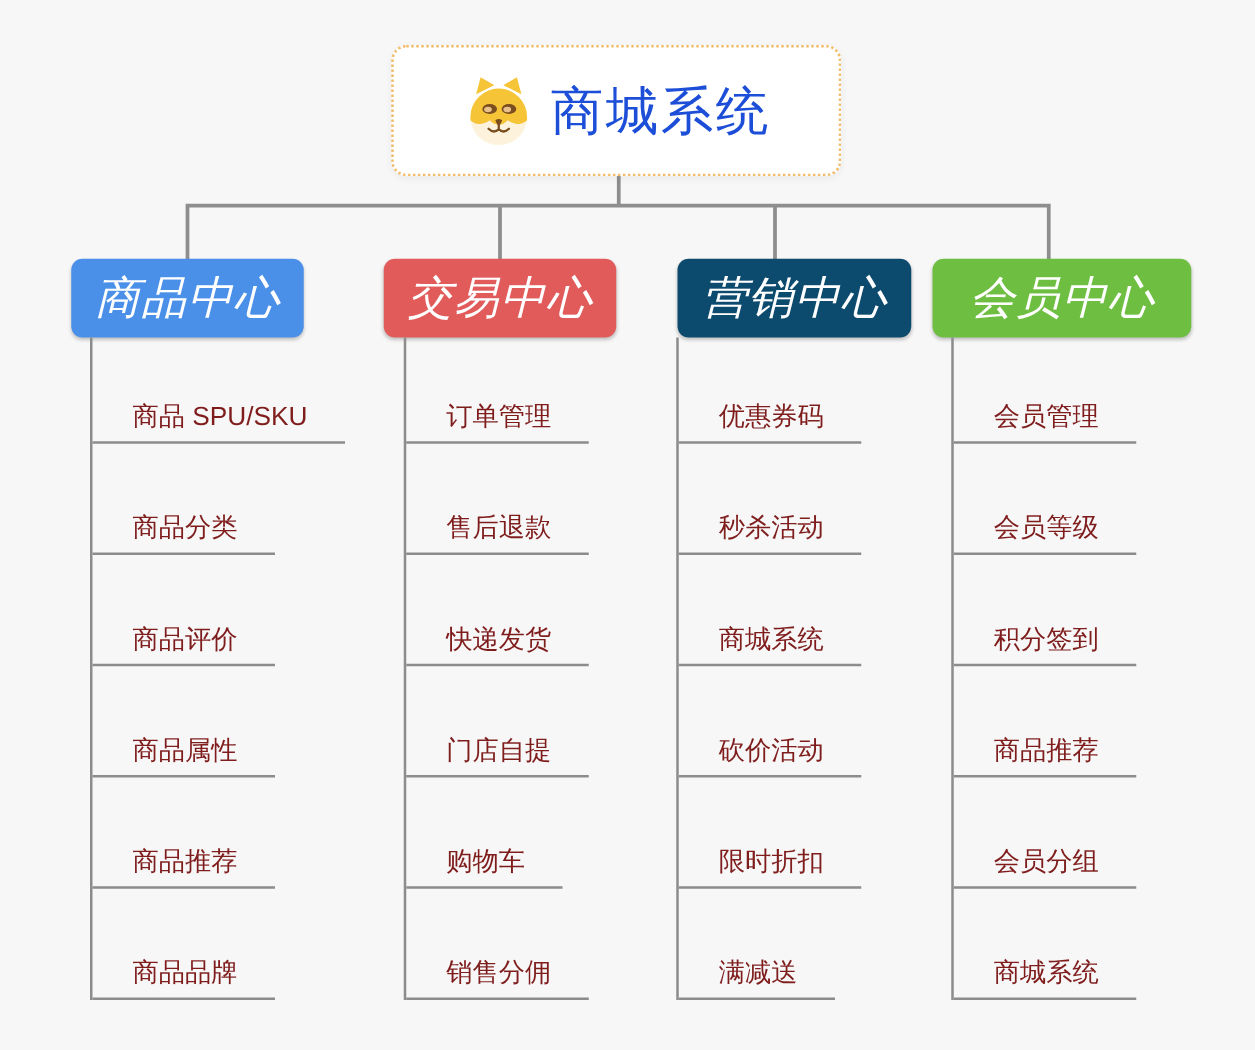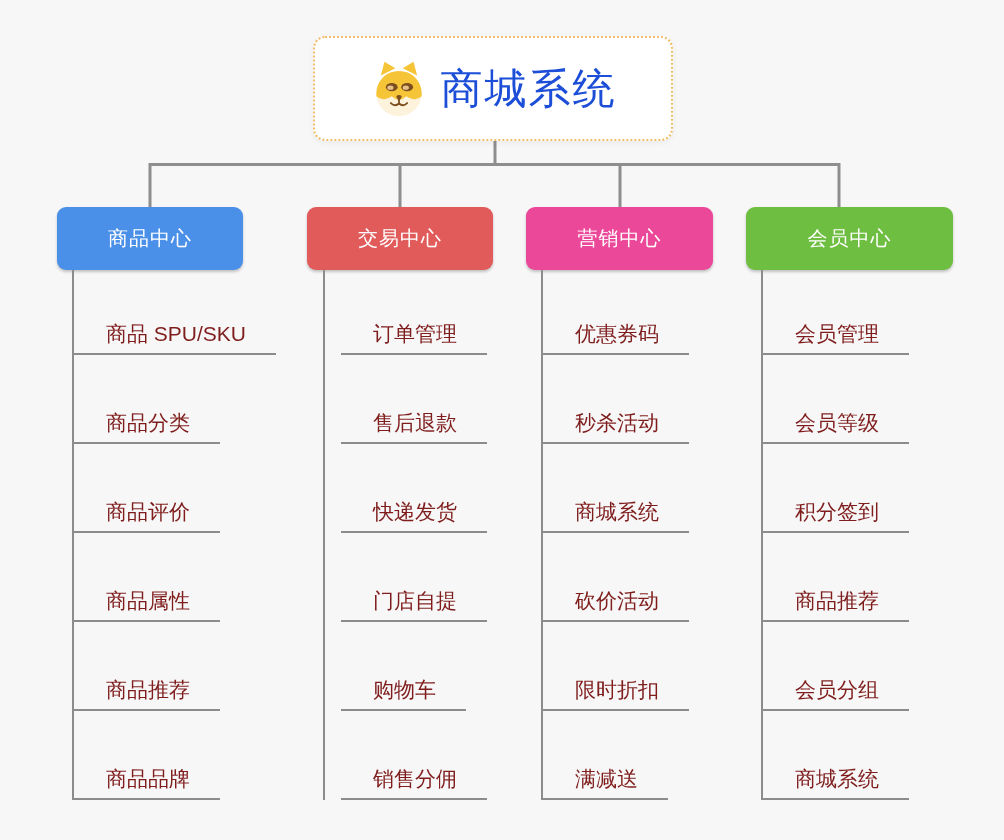--- a/index.html
+++ b/index.html
@@ -50,40 +50,41 @@
     height: 63px;
     box-sizing: border-box;
     border-radius: 9px;
     display: flex;
     align-items: center;
     justify-content: center;
     box-shadow: 0 2px 3px rgba(0,0,0,0.22);
   }
   .branch span {
     color: #ffffff;
-    font-size: 20px;
+    font-size: 36px;
     font-weight: 500;
     letter-spacing: 1px;
     white-space: nowrap;
+    font-style: italic;
   }
   .b0 { left: 57px;  width: 186px; }
   .b1 { left: 307px; width: 186px; }
   .b2 { left: 526px; width: 187px; }
   .b3 { left: 746px; width: 207px; }
   
   .col {
     position: absolute;
     top: 270px;
     display: flex;
     flex-direction: column;
     align-items: flex-start;
     border-left: 2px solid #8c8c8c;
   }
   .c0 { left: 72px; }
-  .c1 { left: 323px; padding-left: 16px; }
+  .c1 { left: 323px; }
   .c2 { left: 541px; }
   .c3 { left: 761px; }
   .leaf {
     box-sizing: border-box;
     height: 89px;
     width: max-content;
     display: flex;
     align-items: flex-end;
     padding: 0 30px 6px 32px;
     border-bottom: 2px solid #8c8c8c;
@@ -120,21 +121,21 @@
     </svg>
     <span class="root-title">商城系统</span>
   </div>
 
   <div class="branch b0" style="background: rgb(75, 144, 232);">
     <span>商品中心</span>
   </div>
   <div class="branch b1" style="background: rgb(226, 91, 91);">
     <span>交易中心</span>
   </div>
-  <div class="branch b2" style="background: #ec4899;">
+  <div class="branch b2" style="background: #0c4a6e; margin-left: 16px;">
     <span>营销中心</span>
   </div>
   <div class="branch b3" style="background: rgb(110, 190, 65);">
     <span>会员中心</span>
   </div>
 
   <div class="col c0">
     <div class="leaf">
         <span>商品 SPU/SKU</span>
       </div>

